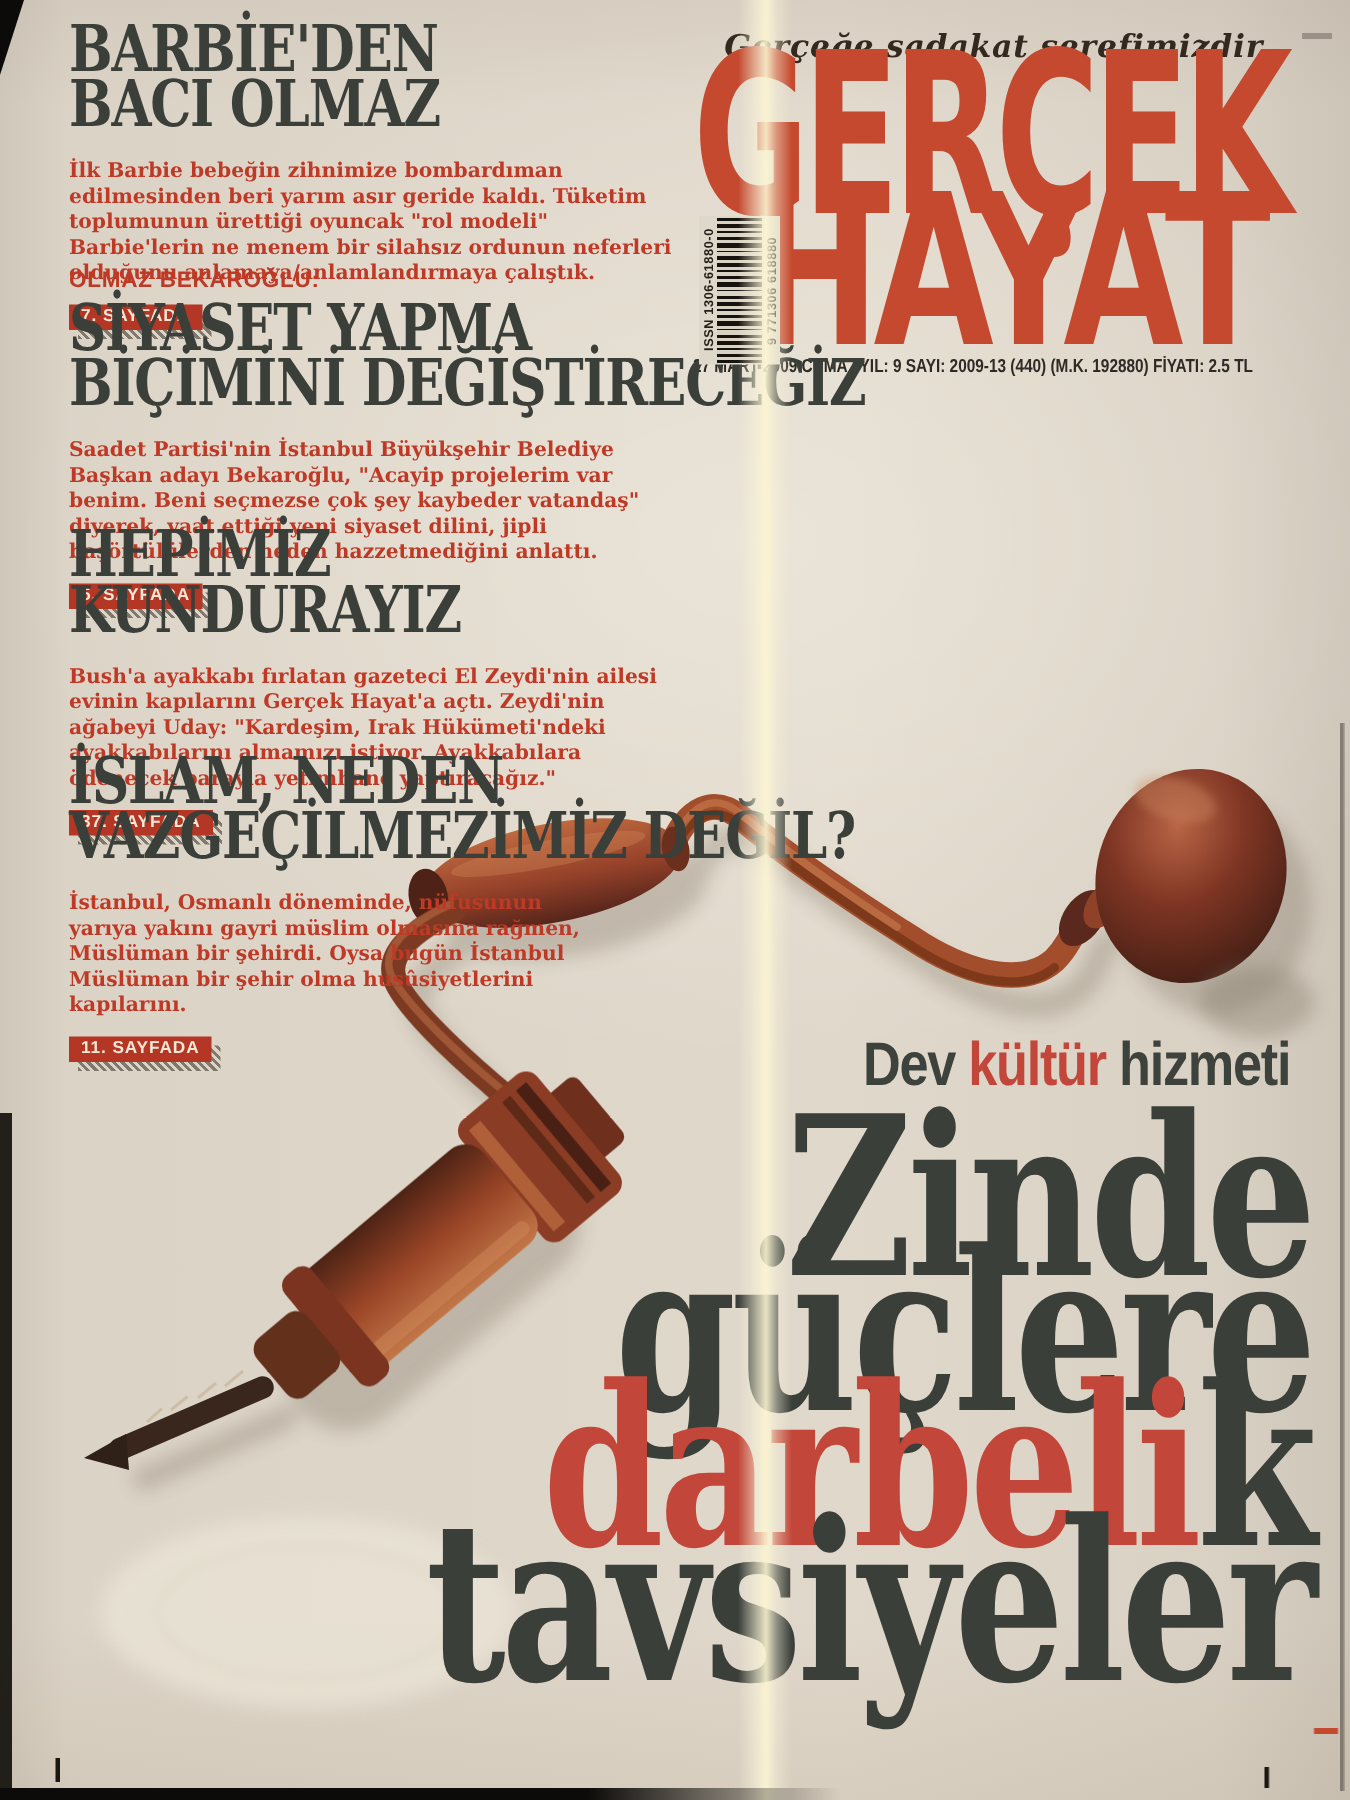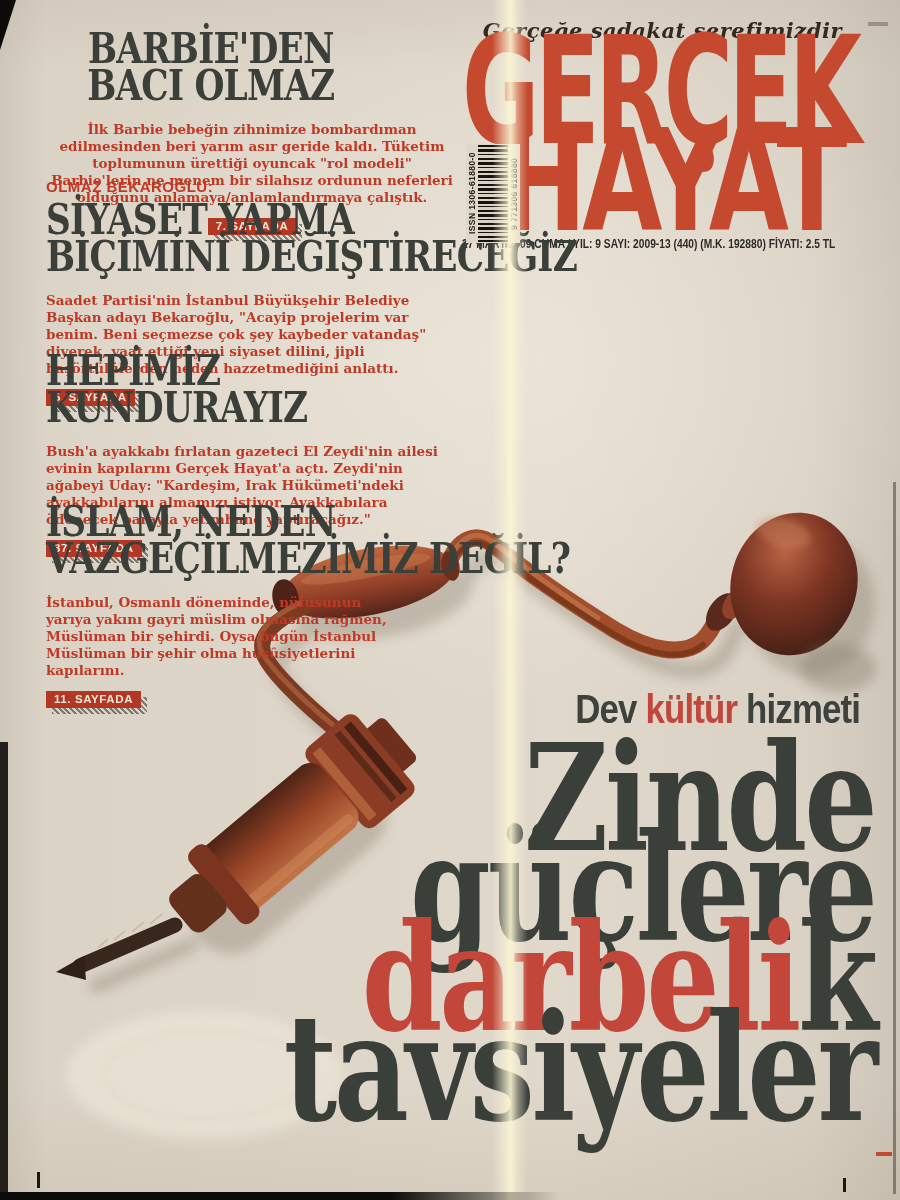--- a/index.html
+++ b/index.html
@@ -26,21 +26,21 @@
   
   .barcode{position:absolute;left:466px;top:144px;z-index:3;display:flex;align-items:stretch;
     height:97px;background:#ded8ca;padding:1px 1px;}
   .issn,.ean{writing-mode:vertical-rl;transform:rotate(180deg);font-size:8.5px;font-weight:bold;
     color:#242019;letter-spacing:.4px;text-align:center;}
   .bars{width:30px;margin:0 1px;
     background:repeating-linear-gradient(180deg,#16120e 0 2px,#d8d2c4 2px 4px,#16120e 4px 7px,#d8d2c4 7px 9px,#16120e 9px 10px,#d8d2c4 10px 13px);}
 
   
   .article{position:absolute;left:46px;z-index:2;width:412px;}
-  .a1{top:30px;text-align:center;} .a2{top:178px;} .a3{top:352px;} .a4{top:503px;width:345px;}
+  .a1{top:15px;} .a2{top:178px;} .a3{top:352px;} .a4{top:503px;width:345px;}
   .kicker{font-weight:bold;font-size:15px;color:var(--body-red);letter-spacing:.5px;margin:0 0 6px;}
   .hl{margin:0 0 9px;font-family:"DejaVu Serif",serif;font-weight:bold;font-size:43px;line-height:.86;
     color:var(--headline-dark);letter-spacing:-1px;transform:scaleX(.8);transform-origin:left top;white-space:nowrap;}
   .sum{margin:17px 0 10px;font-family:"DejaVu Serif",serif;font-weight:bold;font-size:13.5px;
     line-height:17px;color:var(--body-red);}
   .tag{position:relative;display:inline-block;background:var(--tag-red);color:var(--tag-text);
     font-weight:bold;font-size:11.5px;padding:2px 8px 3px;letter-spacing:.6px;}
   .tag::after{content:"";position:absolute;left:6px;top:6px;right:-6px;bottom:-6px;z-index:-1;
     background:repeating-linear-gradient(45deg,rgba(55,45,35,.55) 0 2px,rgba(0,0,0,0) 2px 4px);}
 

